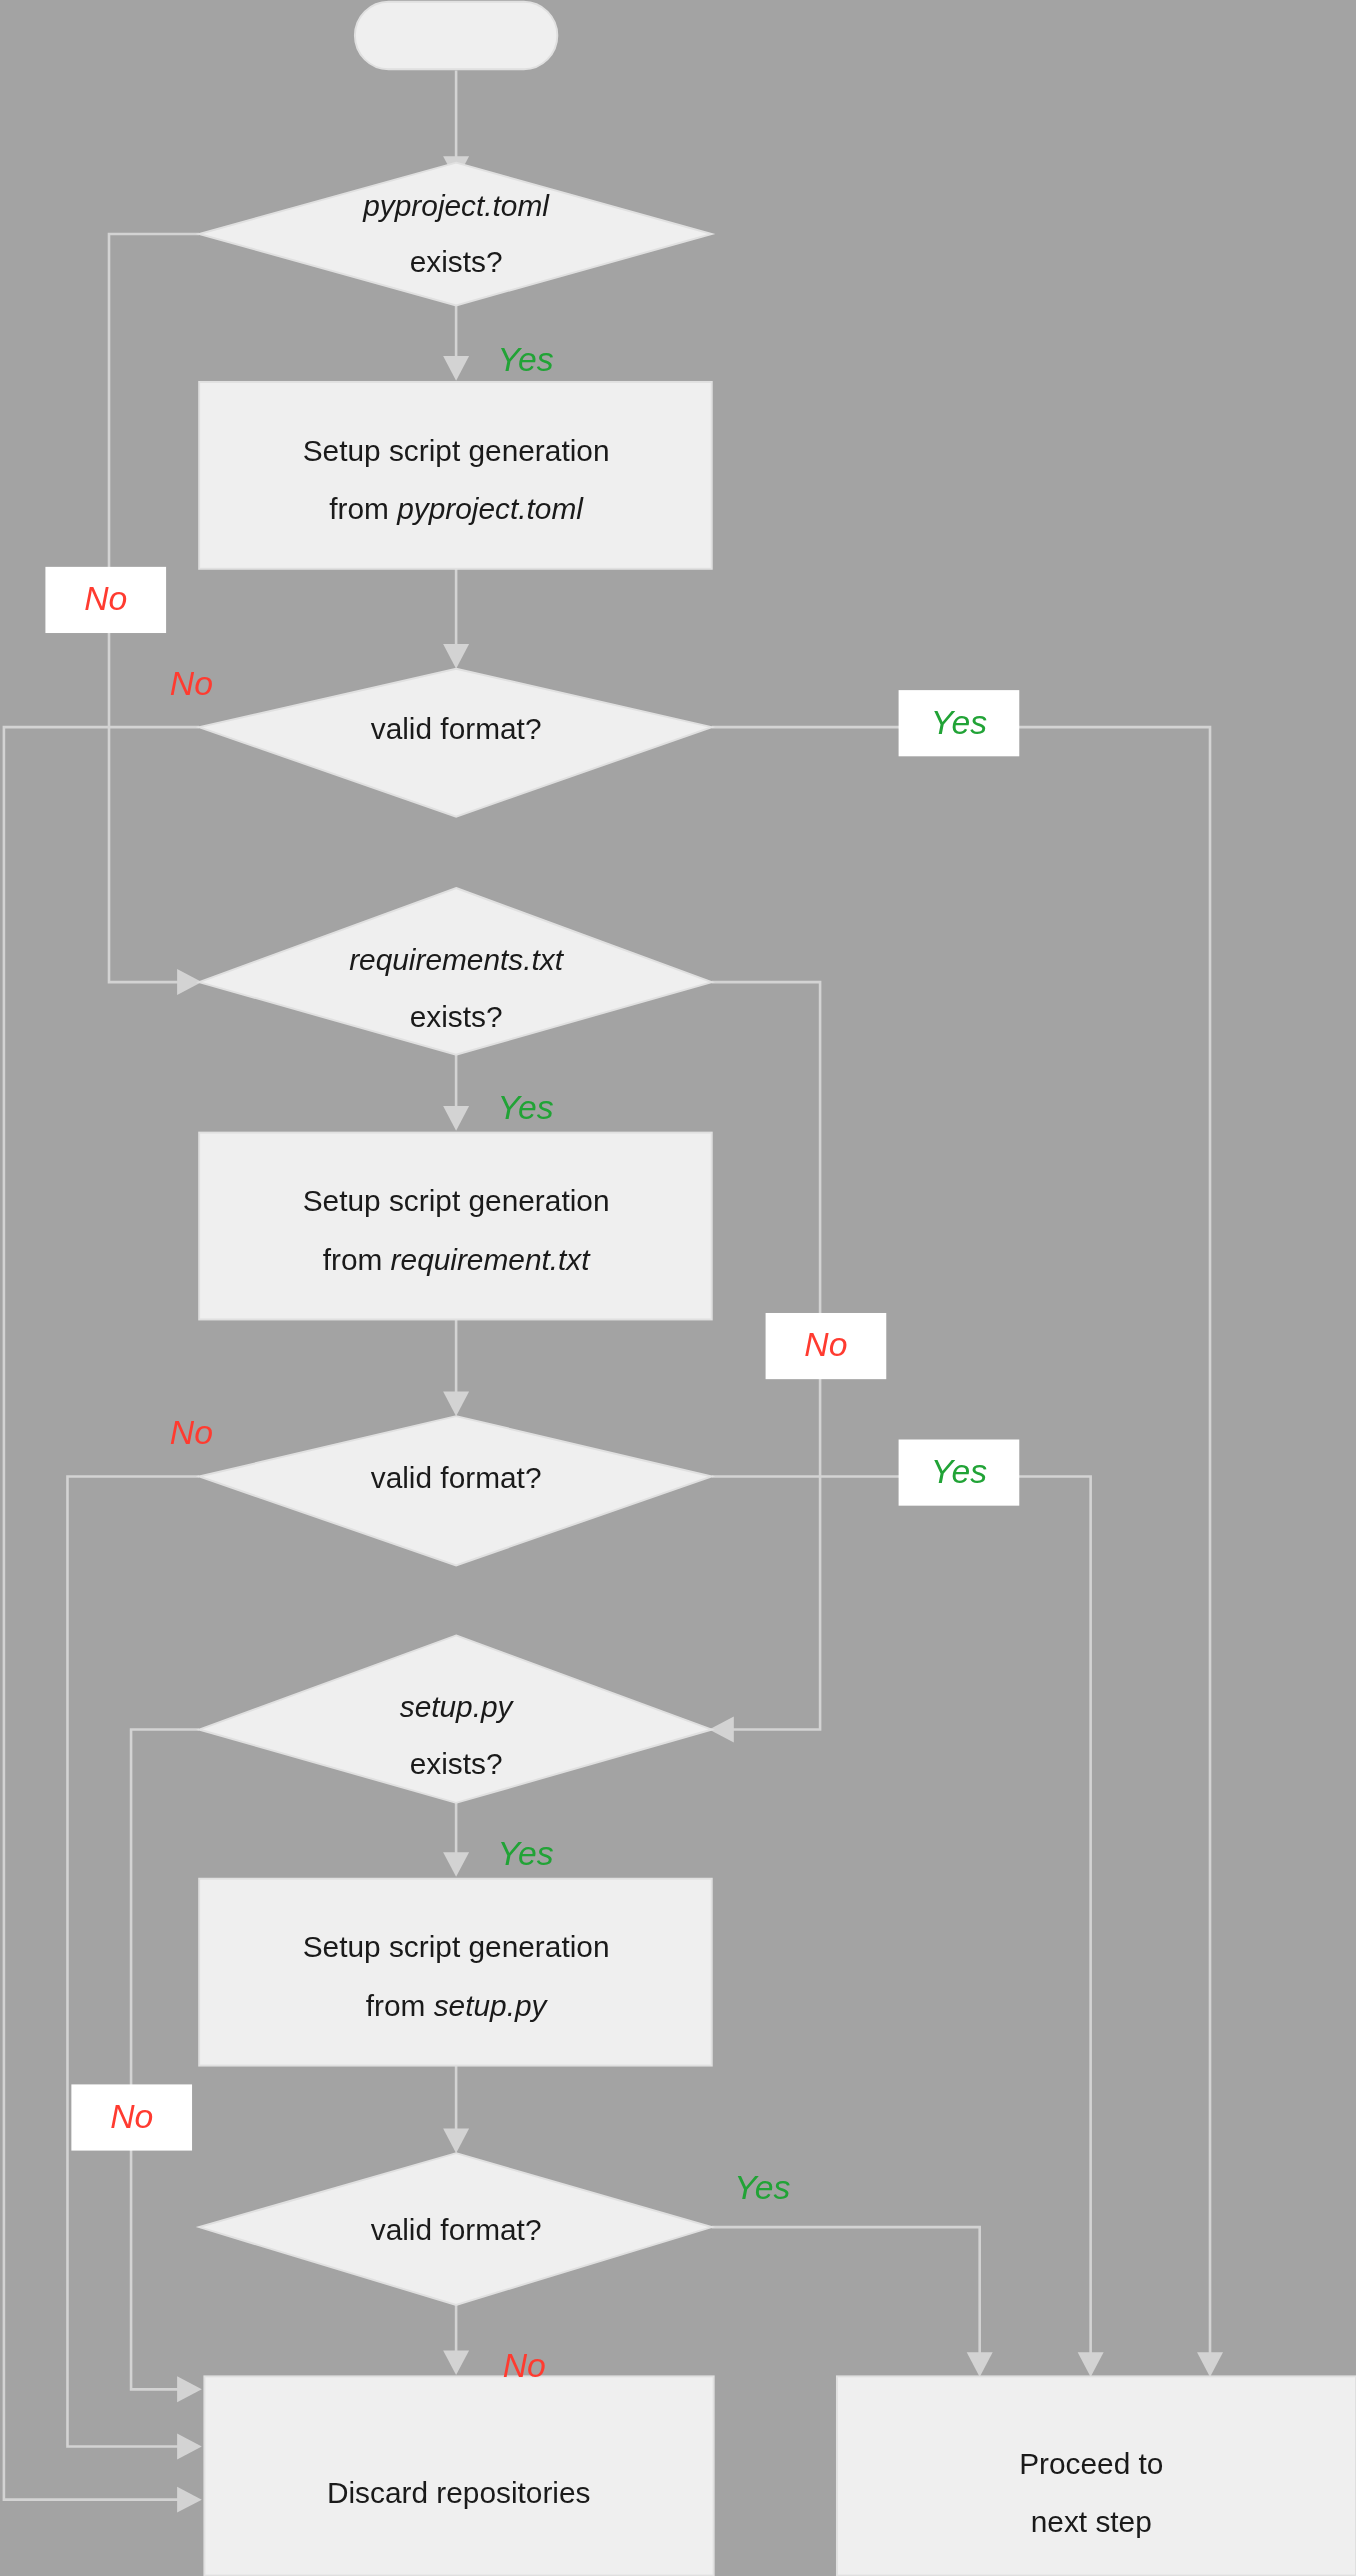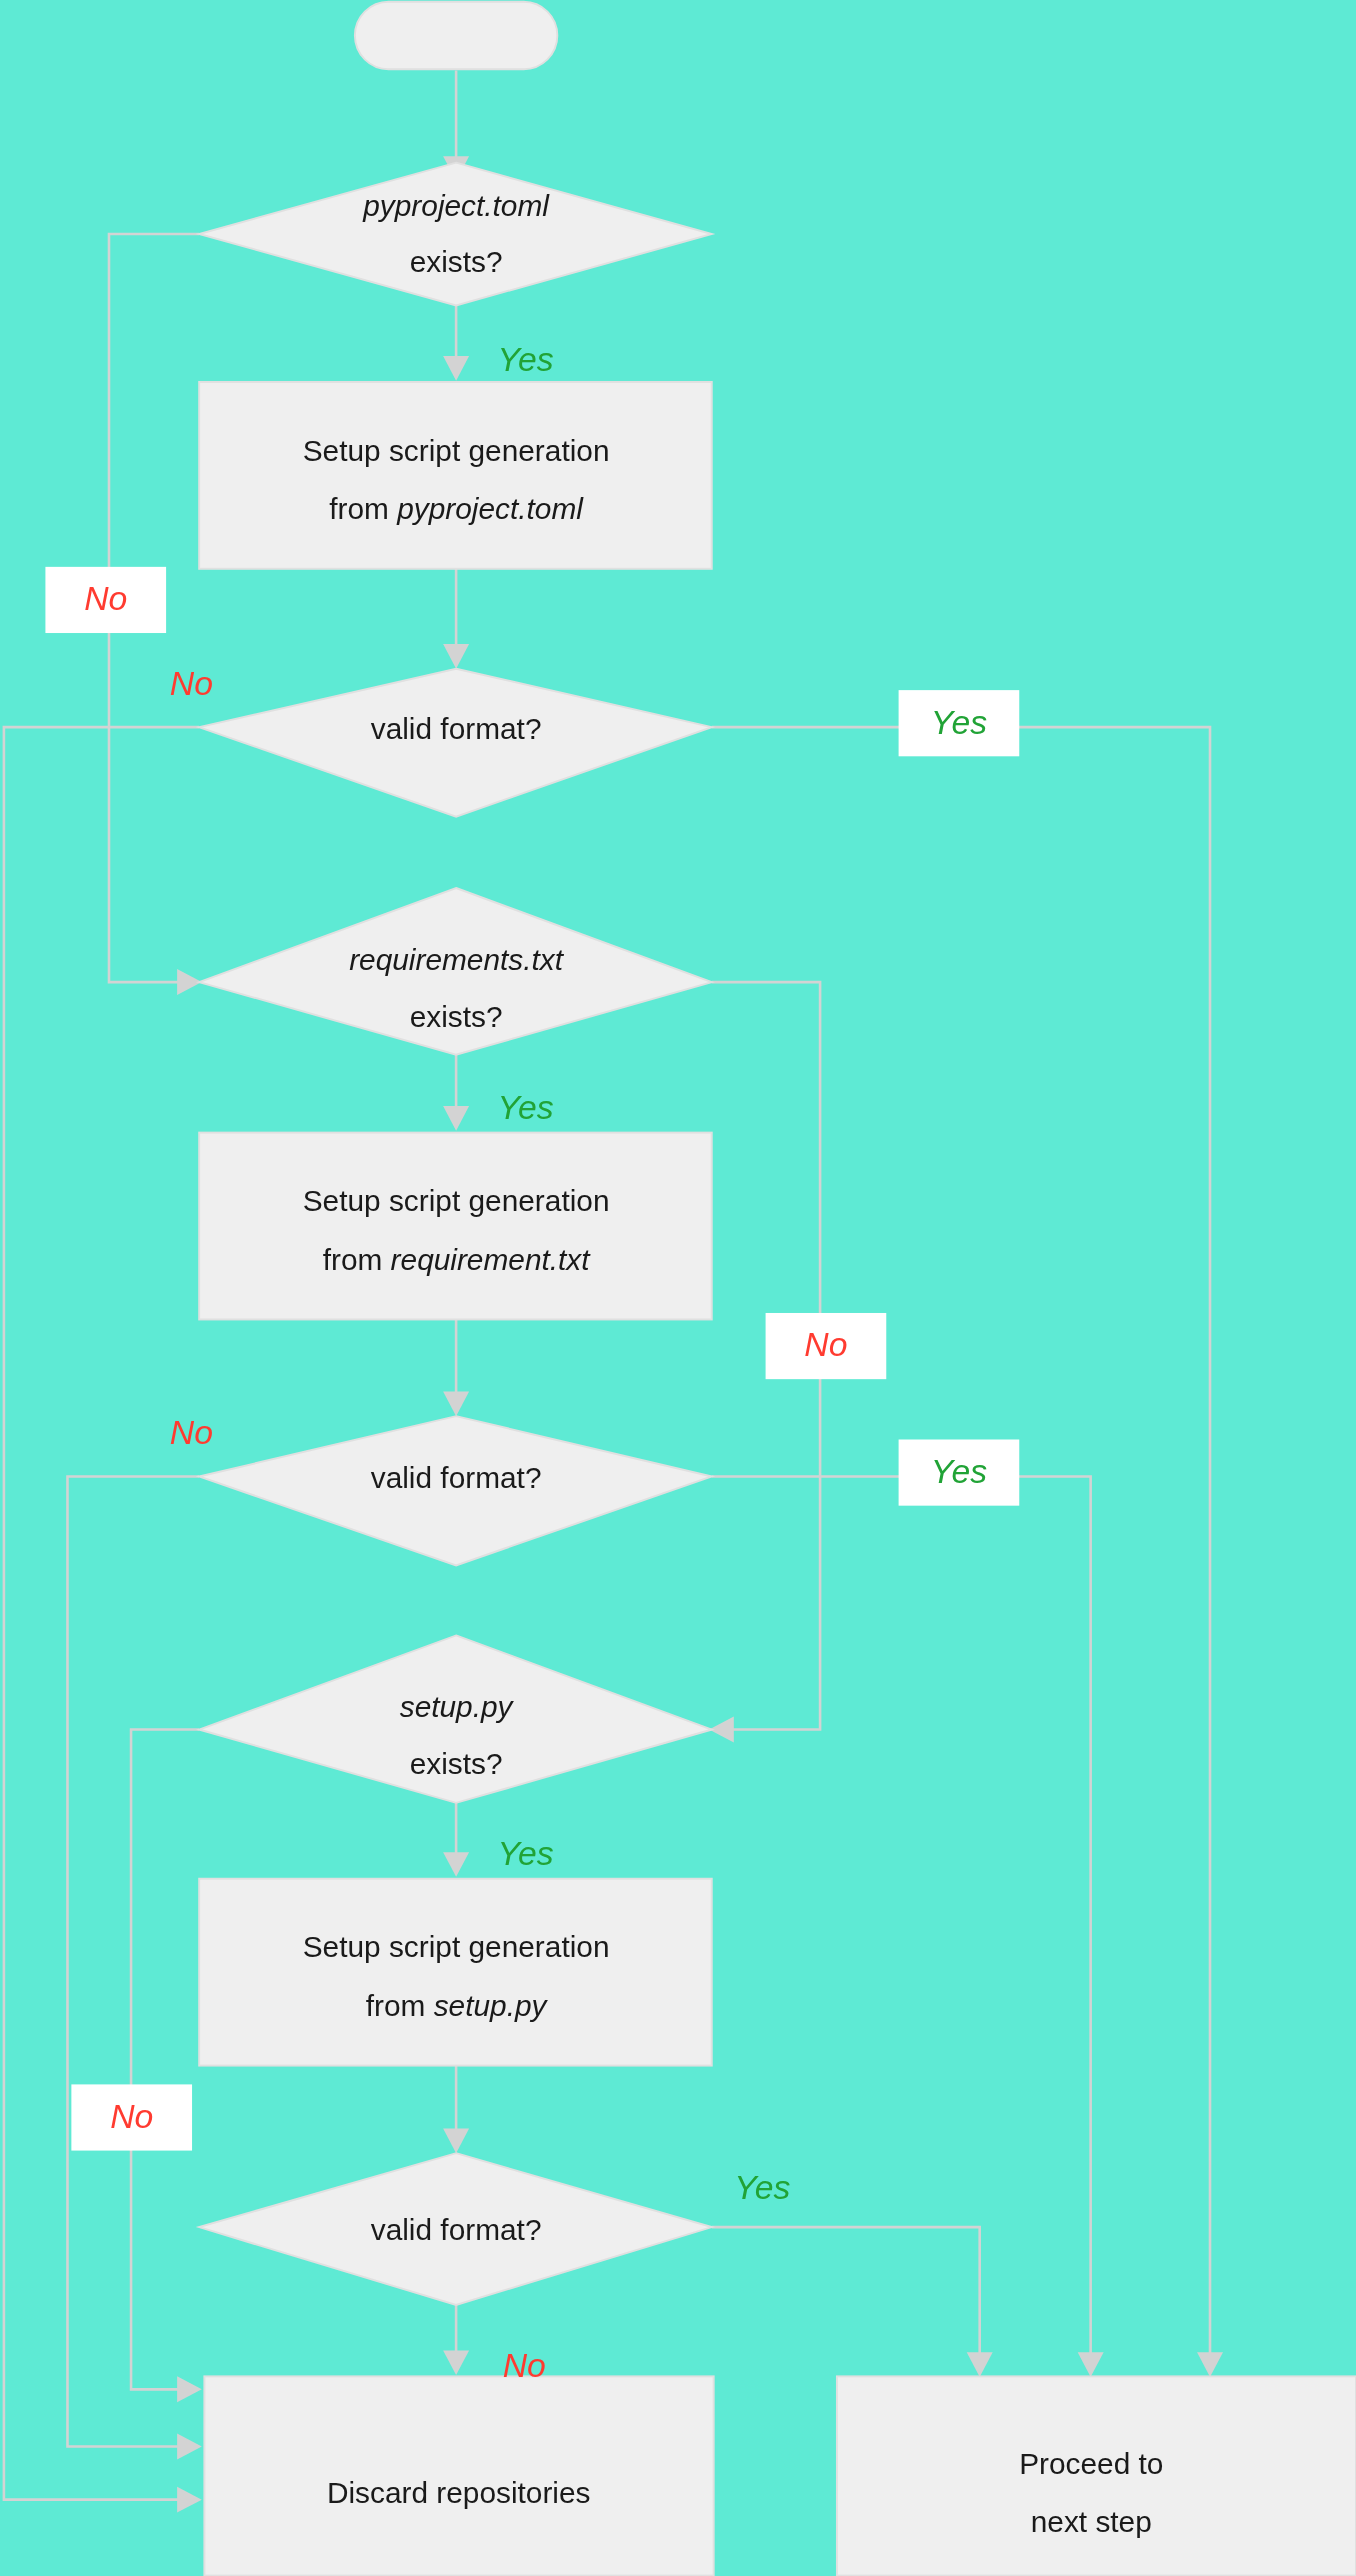--- a/index.html
+++ b/index.html
@@ -1,18 +1,18 @@
 <!DOCTYPE html>
 <html style="font-size:10.4px"><head>
 <meta charset="utf-8">
 <style>
   html,body{margin:0;padding:0;background:#000;}
   body{width:1356px;height:2576px;overflow:hidden;
        font-family:"Liberation Sans",sans-serif;}
-  #stage{position:relative;width:1356px;height:2576px;background:#5eead4;}
+  #stage{position:relative;width:1356px;height:2576px;background:#a3a3a3;}
   svg{position:absolute;left:0;top:0;width:1356px;height:2576px;display:block;}
   .node-fill{fill:#efefef;}
   .node-stroke{stroke:#e0e0e0;stroke-width:3;}
   .edge{stroke:#d3d3d3;stroke-width:4;fill:none;}
   .edge-head{fill:#d3d3d3;}
   text{font-family:"Liberation Sans",sans-serif;fill:#1a1a1a;}
   .t-node{font-size:46px;text-anchor:middle;dominant-baseline:middle;}
   .t-ital{font-style:italic;}
   .t-yes{font-size:52px;font-style:italic;fill:#21a336;text-anchor:middle;dominant-baseline:middle;}
   .t-no{font-size:52px;font-style:italic;fill:#ff3b30;text-anchor:middle;dominant-baseline:middle;}

